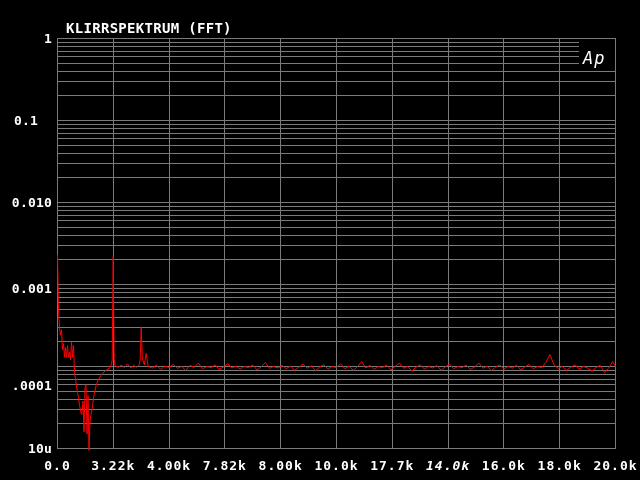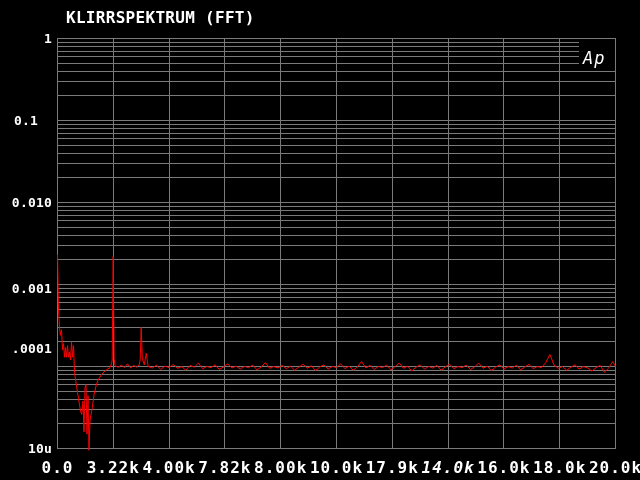--- a/index.html
+++ b/index.html
@@ -1,26 +1,26 @@
 <!DOCTYPE html>
 <html><head>
 <meta charset="utf-8">
 <style>
   html,body{margin:0;padding:0;background:#000;}
   #screen{position:relative;width:640px;height:480px;background:#000;overflow:hidden;
           font-family:"DejaVu Sans Mono",monospace;}
   svg{position:absolute;left:0;top:0;}
-  .title{position:absolute;top:8px;color:#fff;font-size:16px;font-weight:bold;
+  .title{position:absolute;top:20px;color:#fff;font-size:14px;font-weight:bold;
          letter-spacing:0.3px;white-space:pre;}
   #title-left{left:66px;}
   #title-right{left:402px;}
   .ylab{position:absolute;left:0;width:52px;text-align:right;color:#fff;
         font-size:13px;font-weight:bold;line-height:16px;letter-spacing:0.2px;}
   .xlab{position:absolute;width:64px;text-align:center;color:#fff;
-        font-size:16px;font-weight:bold;letter-spacing:1px;top:458px;}
+        font-size:13px;font-weight:bold;letter-spacing:1px;top:458px;}
 </style>
 </head>
 <body>
 
 <div id="screen">
   <div id="title-left" class="title">KLIRRSPEKTRUM (FFT)</div>
   <svg id="plot" width="640" height="480">
       <g shape-rendering="crispEdges" stroke="#7a7a7a" stroke-width="1">
         <line x1="57.5" y1="38.5" x2="57.5" y2="448.5"></line>
         <line x1="113.30000000000001" y1="38.5" x2="113.30000000000001" y2="448.5"></line>
@@ -83,29 +83,29 @@
       <rect x="579" y="39" width="36" height="31.5" fill="#000000"></rect>
       <text x="583" y="64" fill="#ffffff" font-size="17px" font-style="italic" letter-spacing="1px" font-family="&quot;DejaVu Sans Mono&quot;, monospace">Ap</text>
       <rect x="57.5" y="38.5" width="558" height="410" fill="none" stroke="#7a7a7a" stroke-width="1" shape-rendering="crispEdges"></rect>
       <polyline points="57.5,254.8 58.5,309.2 59.5,327.4 60.4,335.3 61.5,329.8 62.5,349.8 63.5,343.6 64.5,357.2 65.5,347.6 66.5,357.2 67.5,345.6 68.5,357.2 69.5,352.1 70.5,360.0 71.5,341.8 72.5,357.2 73.5,345.6 74.5,372.3 75.5,379.2 76.5,385.9 77.5,392.6 78.4,397.4 79.5,404.9 80.7,411.8 81.8,414.5 83.0,401.0 84.0,431.8 85.0,387.8 86.0,384.7 87.0,434.1 88.0,395.7 89.0,450.3 90.0,420.4 92.0,409.4 94.0,394.9 96.0,385.9 98.0,380.2 101.0,375.3 104.0,371.9 107.0,369.5 110.0,367.6 111.5,363.8 112.2,360.0 113.2,256.4 114.1,358.6 115.1,365.8 118.3,367.2 121.4,365.1 124.5,367.6 127.5,363.8 130.6,368.0 133.7,365.4 136.7,367.2 139.2,364.8 140.2,360.0 141.2,327.4 142.3,358.6 144.3,364.8 146.2,353.3 148.2,366.5 152.4,368.0 156.5,365.1 160.7,369.5 164.9,366.1 169.1,367.6 173.3,364.4 177.5,368.3 181.7,366.5 185.8,370.3 190.0,365.4 194.2,367.2 198.4,363.1 202.6,368.7 206.8,366.5 211.0,367.6 215.1,364.8 219.3,369.5 223.5,366.9 227.7,363.8 231.9,368.0 236.1,366.1 240.2,369.1 244.4,366.5 248.6,367.6 252.8,365.1 257.0,369.9 261.2,366.9 265.4,362.5 269.5,368.3 273.7,366.5 277.9,368.0 282.1,365.4 286.3,368.7 290.5,366.1 294.6,370.3 298.8,367.2 303.0,364.1 307.2,368.3 311.4,365.8 315.6,370.7 319.8,366.9 323.9,364.8 328.1,369.1 332.3,366.5 336.5,367.6 340.7,363.8 344.9,368.7 349.1,366.1 353.2,370.3 357.4,366.9 361.6,361.5 365.8,368.0 370.0,365.4 374.2,369.5 378.3,366.5 382.5,367.6 386.7,365.1 390.9,369.9 395.1,366.5 399.3,363.1 403.5,368.3 407.6,366.1 411.8,371.1 416.0,367.2 420.2,364.8 424.4,369.1 428.6,366.5 432.8,368.0 436.9,365.4 441.1,370.3 445.3,366.9 449.5,364.1 453.7,368.7 457.9,366.5 462.1,367.6 466.2,365.1 470.4,369.5 474.6,366.9 478.8,363.1 483.0,368.3 487.2,366.1 491.3,370.7 495.5,367.2 499.7,364.8 503.9,369.1 508.1,366.5 512.3,368.0 516.5,365.1 520.6,369.9 524.8,366.9 529.0,364.4 533.2,368.7 537.4,366.5 541.6,367.6 545.8,362.5 549.9,354.5 554.1,365.1 558.3,368.3 562.5,366.5 566.7,370.3 570.9,367.2 575.0,364.8 579.2,369.1 583.4,366.5 587.6,368.0 591.8,371.1 596.0,367.6 600.2,365.4 604.3,372.3 608.5,368.3 612.7,361.5 615.5,366.5" fill="none" stroke="#ff0000" stroke-width="1" stroke-linejoin="round"></polyline>
     </svg>
   <div id="ylabels">
       <div class="ylab" style="top: 30.5px;">1</div>
       <div class="ylab" style="top: 112.5px; text-align: center;">0.1</div>
       <div class="ylab" style="top: 194.5px;">0.010</div>
       <div class="ylab" style="top: 281px;">0.001</div>
-      <div class="ylab" style="top: 341px;">.0001</div>
+      <div class="ylab" style="top: 378px;">.0001</div>
       <div class="ylab" style="top: 440.5px;">10u</div>
     </div>
   <div id="xlabels">
       <div class="xlab" style="left: 25.5px;">0.0</div>
       <div class="xlab" style="left: 81.3px;">3.22k</div>
       <div class="xlab" style="left: 137.1px;">4.00k</div>
       <div class="xlab" style="left: 192.9px;">7.82k</div>
       <div class="xlab" style="left: 248.7px;">8.00k</div>
       <div class="xlab" style="left: 304.5px;">10.0k</div>
-      <div class="xlab" style="left: 360.3px;">17.9k</div>
+      <div class="xlab" style="left: 360.3px;">17.7k</div>
       <div class="xlab" style="left: 416.1px; font-style: italic;">14.0k</div>
       <div class="xlab" style="left: 471.9px;">16.0k</div>
       <div class="xlab" style="left: 527.7px;">18.0k</div>
       <div class="xlab" style="left: 583.5px;">20.0k</div>
     </div>
 </div>
 
 </body></html>

